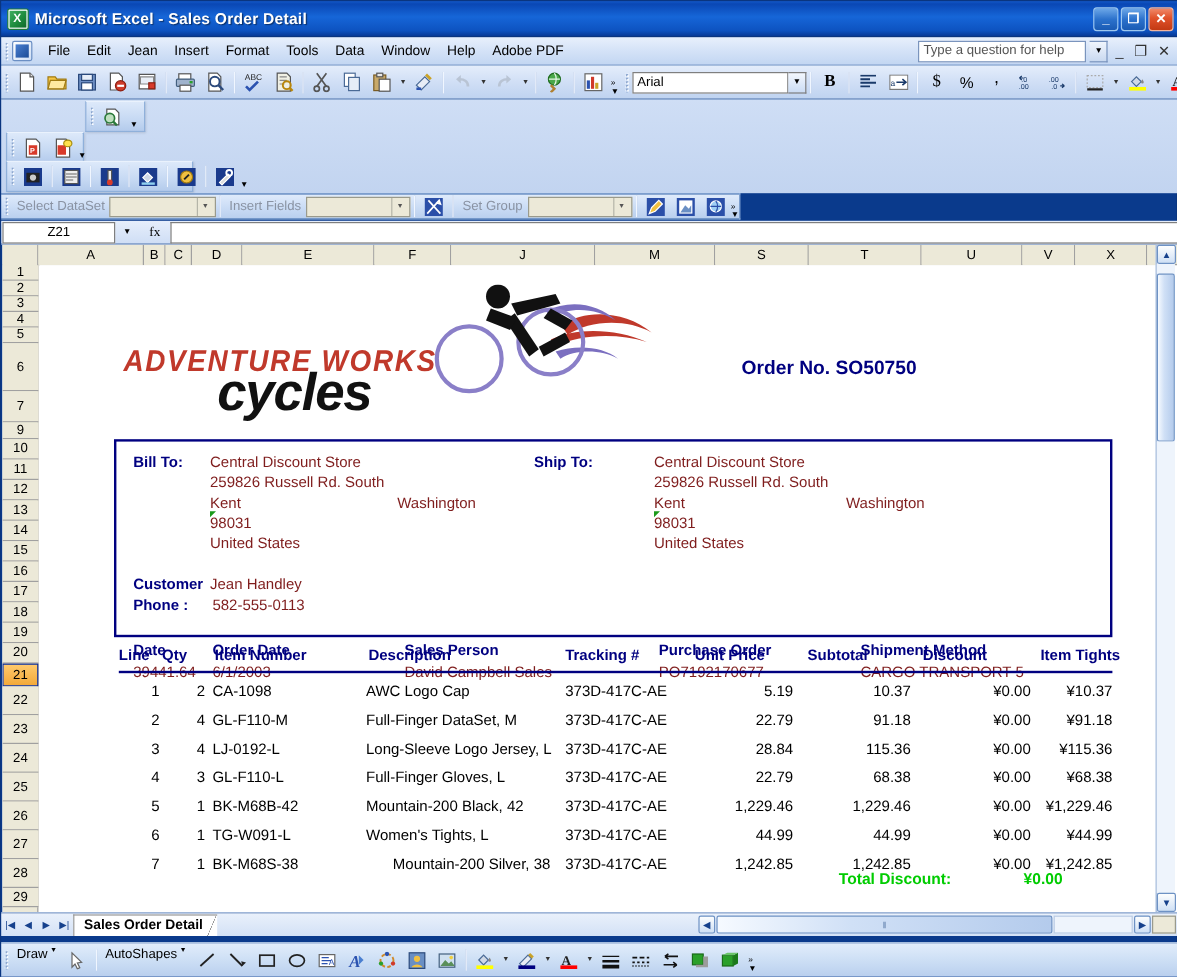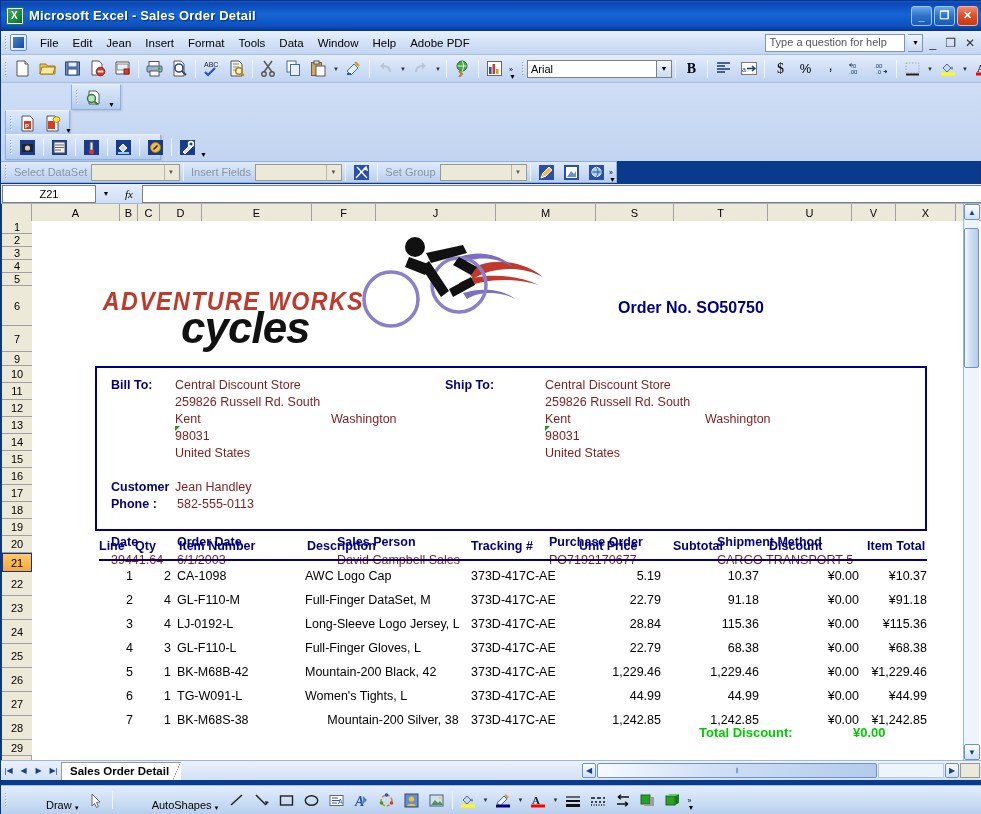--- a/index.html
+++ b/index.html
@@ -152,21 +152,21 @@
     border-bottom: 1px solid #9fb6d8;
   }
   #namebox {
     width: 94px; height: 18px; background: #fff; border: 1px solid #7f7f7f;
     font-size: 11px; display: flex; align-items: center; justify-content: center;
     margin-left: 1px;
   }
   #nameArrow { width: 20px; height: 18px; display: flex; align-items: center; justify-content: center;
                font-size: 7px; }
   #fxbox { width: 26px; height: 18px; display: flex; align-items: center; justify-content: center;
-           font-size: 11px; font-style: italic; font-family: "Liberation Serif", serif; }
+           font-size: 11px; font-family: "Liberation Serif", serif; }
   #formulainput { flex: 1; height: 18px; background: #fff; border: 1px solid #7f7f7f;
                   border-right: none; font-size: 11px; padding-left: 3px; }
 
   
   #gridwrap {
     position: absolute; left: 1px; top: 203px; width: 979px; height: 556px;
     background: #fff; overflow: hidden;
   }
   #colhead {
     position: absolute; left: 0; top: 0; height: 17px; width: 979px;
@@ -284,22 +284,22 @@
     background: linear-gradient(113deg, transparent 48%, #999 49%, #999 52%, transparent 53%);
   }
 
   
   #drawbar {
     position: absolute; left: 0; top: 784px; width: 981px; height: 29px;
     background: linear-gradient(180deg,#e2edfb 0%,#cddff5 50%,#b9cfee 100%);
     display: flex; align-items: center;
     border-top: 1px solid #a7bede;
   }
-  .dbtn { padding: 0 4px; font-size: 11px; display: flex; align-items: flex-end; gap: 2px;
-          height: 22px; flex: 0 0 auto; margin-left: 32px; }
+  .dbtn { padding: 0 4px; font-size: 11px; display: flex; align-items: flex-start; gap: 2px;
+          height: 22px; flex: 0 0 auto; }
 </style>
 </head>
 <body>
 
 <div id="app">
 
   <div id="titlebar">
     <div class="tb-icon"></div>
     <div class="tb-title">Microsoft Excel - Sales Order Detail</div>
     <div class="tb-btns">
@@ -787,21 +787,21 @@
 
         <div id="itemhead">
           <div class="hl" style="left:0px;">Line</div>
           <div class="hl" style="left:36px;">Qty</div>
           <div class="hl" style="left:80px;">Item Number</div>
           <div class="hl" style="left:208px;">Description</div>
           <div class="hl" style="left:372px;">Tracking #</div>
           <div class="hl" style="left:480px;">Unit Price</div>
           <div class="hl" style="left:574px;">Subtotal</div>
           <div class="hl" style="left:670px;">Discount</div>
-          <div class="hl" style="left:768px;">Item Total</div>
+          <div class="hl" style="left:768px;">Item Tights</div>
         </div>
         <div id="hrule"></div>
 
         <div id="itemrows">
             <div class="irow" style="top: 348px;">
               <div style="left: 0px; width: 34px; text-align: right;">1</div>
               <div style="left: 38px; width: 34px; text-align: right;">2</div>
               <div style="left: 78px; width: 120px; text-align: left;">CA-1098</div>
               <div style="left: 206px; width: 176px; text-align: left;">AWC Logo Cap</div>
               <div style="left: 372px; width: 104px; text-align: left;">373D-417C-AE</div>

